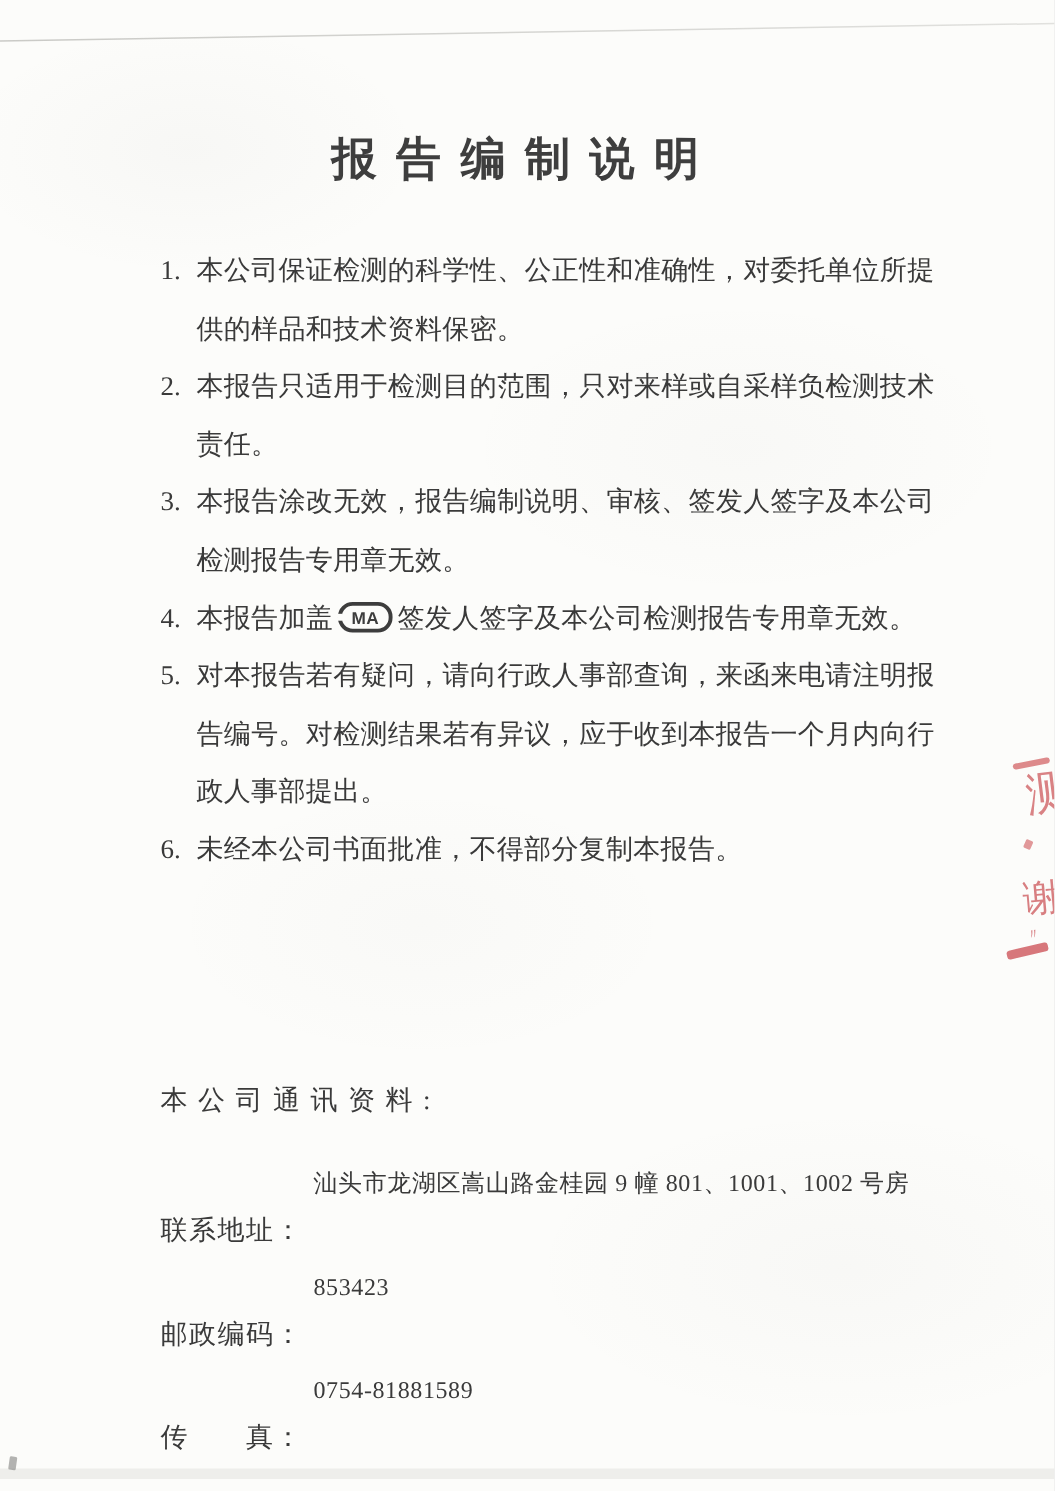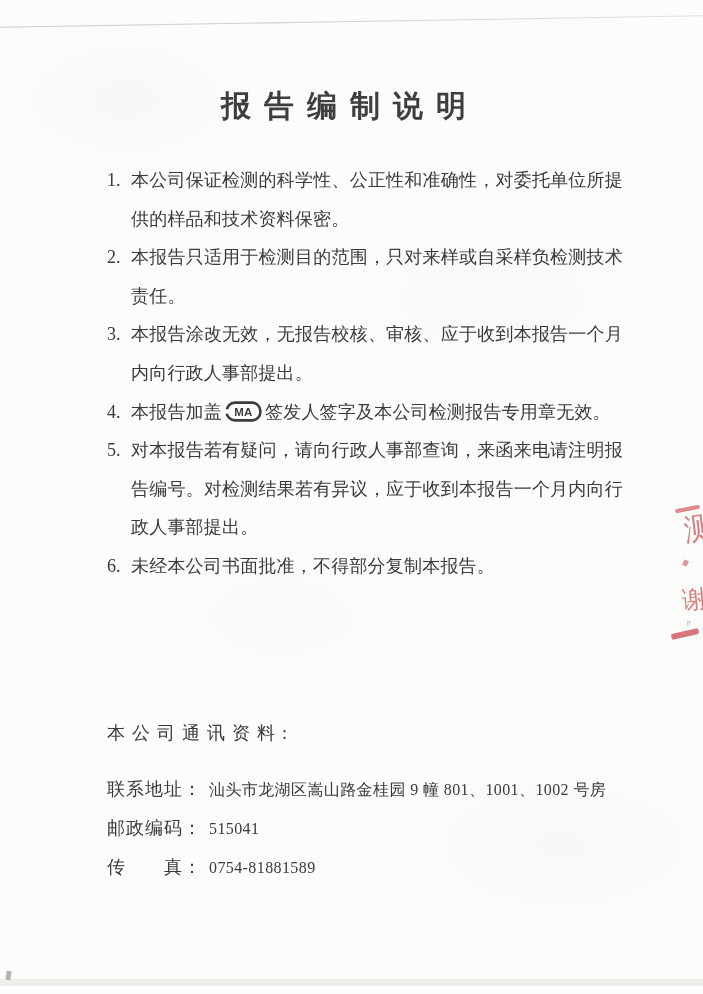--- a/index.html
+++ b/index.html
@@ -76,21 +76,21 @@
     position:absolute; top:721px; left:107px; width:540px;
     font-size:18px;
   }
   .contact .heading {
     letter-spacing:7px;
     line-height:24px;
     margin-bottom:32px;
     color:#3a3a3a;
   }
   .contact .row { line-height:24px; margin-bottom:14px; display:flex; }
-  .contact .row .label { letter-spacing:1px; flex:none; }
+  .contact .row .label { letter-spacing:1px; flex:none;margin-top:31px; }
   .contact .row .value { margin-left:7px; font-size:16px; letter-spacing:0.4px; padding-top:1px; }
   
   .seal {
     position:absolute; top:498px; right:0;
     width:40px; height:160px;
     color:#cf5f63;
     pointer-events:none;
   }
   .seal .bar-top {
     position:absolute; top:9px; right:3px;
@@ -144,21 +144,21 @@
       <div class="txt">本公司保证检测的科学性、公正性和准确性，对委托单位所提供的样品和技术资料保密。</div>
     </div>
 
     <div class="item">
       <span class="num">2.</span>
       <div class="txt">本报告只适用于检测目的范围，只对来样或自采样负检测技术责任。</div>
     </div>
 
     <div class="item">
       <span class="num">3.</span>
-      <div class="txt">本报告涂改无效，无报告校核、审核、应于收到本报告一个月内向行政人事部提出。</div>
+      <div class="txt">本报告涂改无效，报告编制说明、审核、签发人签字及本公司检测报告专用章无效。</div>
     </div>
 
     <div class="item">
       <span class="num">4.</span>
       <div class="txt">
         <span>本报告加盖</span><svg class="cma-badge" viewBox="0 0 37 21" xmlns="http://www.w3.org/2000/svg">
             <rect x="1.6" y="1.6" width="33.8" height="17.8" rx="8.5" fill="none" stroke="#3d3d3d" stroke-width="2.6"></rect>
             <rect x="0" y="8.2" width="3.4" height="4.6" fill="#fcfcfa"></rect>
             <text x="18.5" y="15" text-anchor="middle" font-family="Liberation Sans, sans-serif" font-size="11.5" font-weight="bold" fill="#3d3d3d">MA</text>
           </svg><span>签发人签字及本公司检测报告专用章无效。</span>
@@ -180,21 +180,21 @@
   <div class="contact">
     <div class="heading">本公司通讯资料:</div>
 
     <div class="row">
       <span class="label">联系地址：</span>
       <span class="value">汕头市龙湖区嵩山路金桂园 9 幢 801、1001、1002 号房</span>
     </div>
 
     <div class="row">
       <span class="label">邮政编码：</span>
-      <span class="value">515041</span>
+      <span class="value">853423</span>
     </div>
 
 
     <div class="row">
       <span class="label">传　　真：</span>
       <span class="value">0754-81881589</span>
     </div>
   </div>
 
   <div class="seal">

